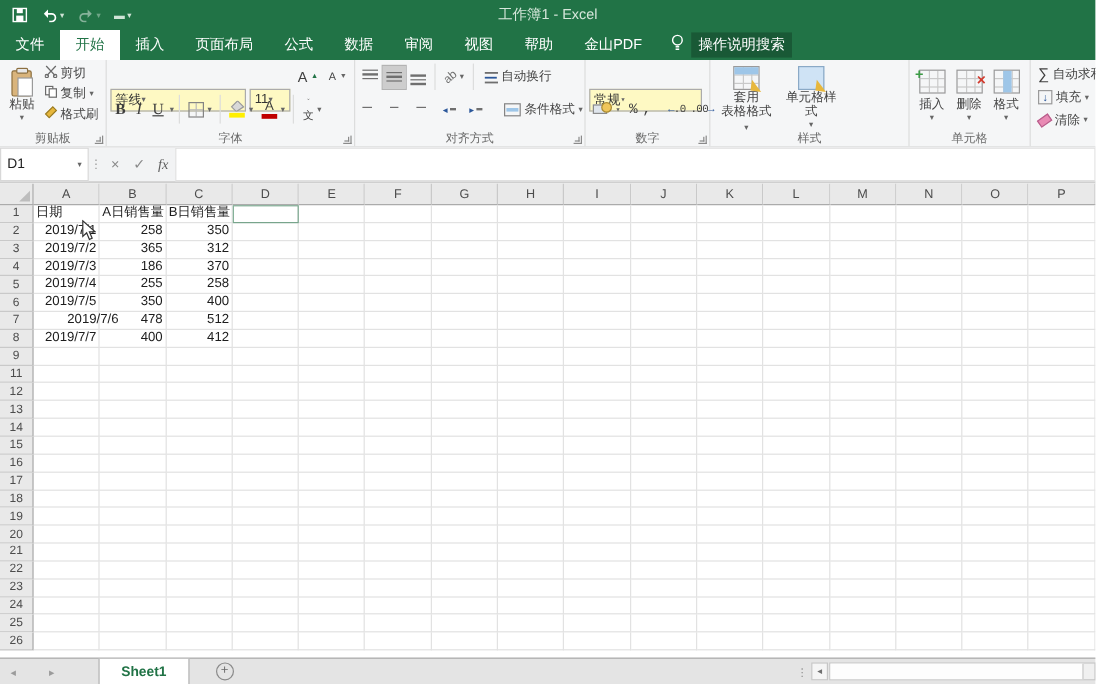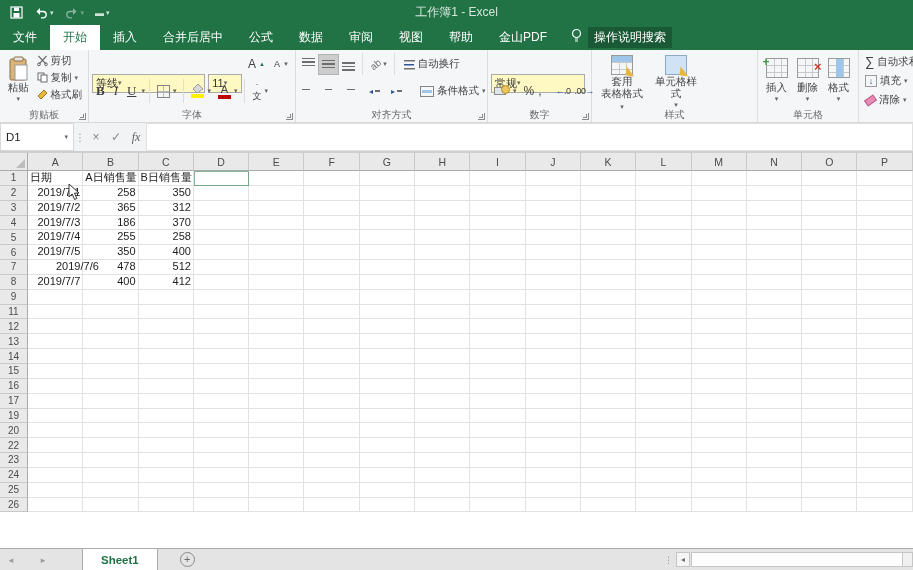--- a/index.html
+++ b/index.html
@@ -166,21 +166,21 @@
     <span class="qbtn" style="color:#cfe3d6;font-size:9px;">▬<span class="caret">▾</span></span>
   </div>
   <div class="win-title">工作簿1 - Excel</div>
 </div>
 
 <div class="tabrow">
   <div id="tabs-container" style="display:flex;">
       <div class="rtab">文件</div>
       <div class="rtab active">开始</div>
       <div class="rtab">插入</div>
-      <div class="rtab">合并后居中</div>
+      <div class="rtab">页面布局</div>
       <div class="rtab">公式</div>
       <div class="rtab">数据</div>
       <div class="rtab">审阅</div>
       <div class="rtab">视图</div>
       <div class="rtab">帮助</div>
       <div class="rtab">金山PDF</div>
     </div>
   <div class="searchbox">
     <span>
       <svg width="13" height="15" viewBox="0 0 13 15">
@@ -375,21 +375,21 @@
       <span class="sbtn">
           <span class="merge-ic"></span>
           <span>条件格式</span>
           <span class="caret">▾</span>
         </span>
     </div>
     <span class="glabel">对齐方式</span>
     <span class="launcher"></span>
   </div>
 
-  <div class="group" style="width:104px;">
+  <div class="group" style="width:104px;font-family:Liberation Mono, monospace;">
     <div class="rrow">
       <div class="combo" style="width:94px;">
         <span>常规</span>
         <span class="caret">▾</span>
       </div>
     </div>
     <div class="rrow rrow2" style="gap:4px;">
       <span class="sbtn">
           <span class="acct-ic">
             <span class="note"></span>
@@ -812,40 +812,78 @@
         <div class="g-cell"></div>
         <div class="g-cell"></div>
         <div class="g-cell"></div>
         <div class="g-cell"></div>
         <div class="g-cell"></div>
         <div class="g-cell"></div>
         <div class="g-cell"></div>
         <div class="g-cell"></div>
       </div>
       <div class="g-row">
+        <div class="g-rowhdr">18</div>
+        <div class="g-cell"></div>
+        <div class="g-cell"></div>
+        <div class="g-cell"></div>
+        <div class="g-cell"></div>
+        <div class="g-cell"></div>
+        <div class="g-cell"></div>
+        <div class="g-cell"></div>
+        <div class="g-cell"></div>
+        <div class="g-cell"></div>
+        <div class="g-cell"></div>
+        <div class="g-cell"></div>
+        <div class="g-cell"></div>
+        <div class="g-cell"></div>
+        <div class="g-cell"></div>
+        <div class="g-cell"></div>
+        <div class="g-cell"></div>
+      </div>
+      <div class="g-row">
         <div class="g-rowhdr">19</div>
         <div class="g-cell"></div>
         <div class="g-cell"></div>
         <div class="g-cell"></div>
         <div class="g-cell"></div>
         <div class="g-cell"></div>
         <div class="g-cell"></div>
         <div class="g-cell"></div>
         <div class="g-cell"></div>
         <div class="g-cell"></div>
         <div class="g-cell"></div>
         <div class="g-cell"></div>
         <div class="g-cell"></div>
         <div class="g-cell"></div>
         <div class="g-cell"></div>
         <div class="g-cell"></div>
         <div class="g-cell"></div>
       </div>
       <div class="g-row">
         <div class="g-rowhdr">20</div>
+        <div class="g-cell"></div>
+        <div class="g-cell"></div>
+        <div class="g-cell"></div>
+        <div class="g-cell"></div>
+        <div class="g-cell"></div>
+        <div class="g-cell"></div>
+        <div class="g-cell"></div>
+        <div class="g-cell"></div>
+        <div class="g-cell"></div>
+        <div class="g-cell"></div>
+        <div class="g-cell"></div>
+        <div class="g-cell"></div>
+        <div class="g-cell"></div>
+        <div class="g-cell"></div>
+        <div class="g-cell"></div>
+        <div class="g-cell"></div>
+      </div>
+      <div class="g-row">
+        <div class="g-rowhdr">21</div>
         <div class="g-cell"></div>
         <div class="g-cell"></div>
         <div class="g-cell"></div>
         <div class="g-cell"></div>
         <div class="g-cell"></div>
         <div class="g-cell"></div>
         <div class="g-cell"></div>
         <div class="g-cell"></div>
         <div class="g-cell"></div>
         <div class="g-cell"></div>

